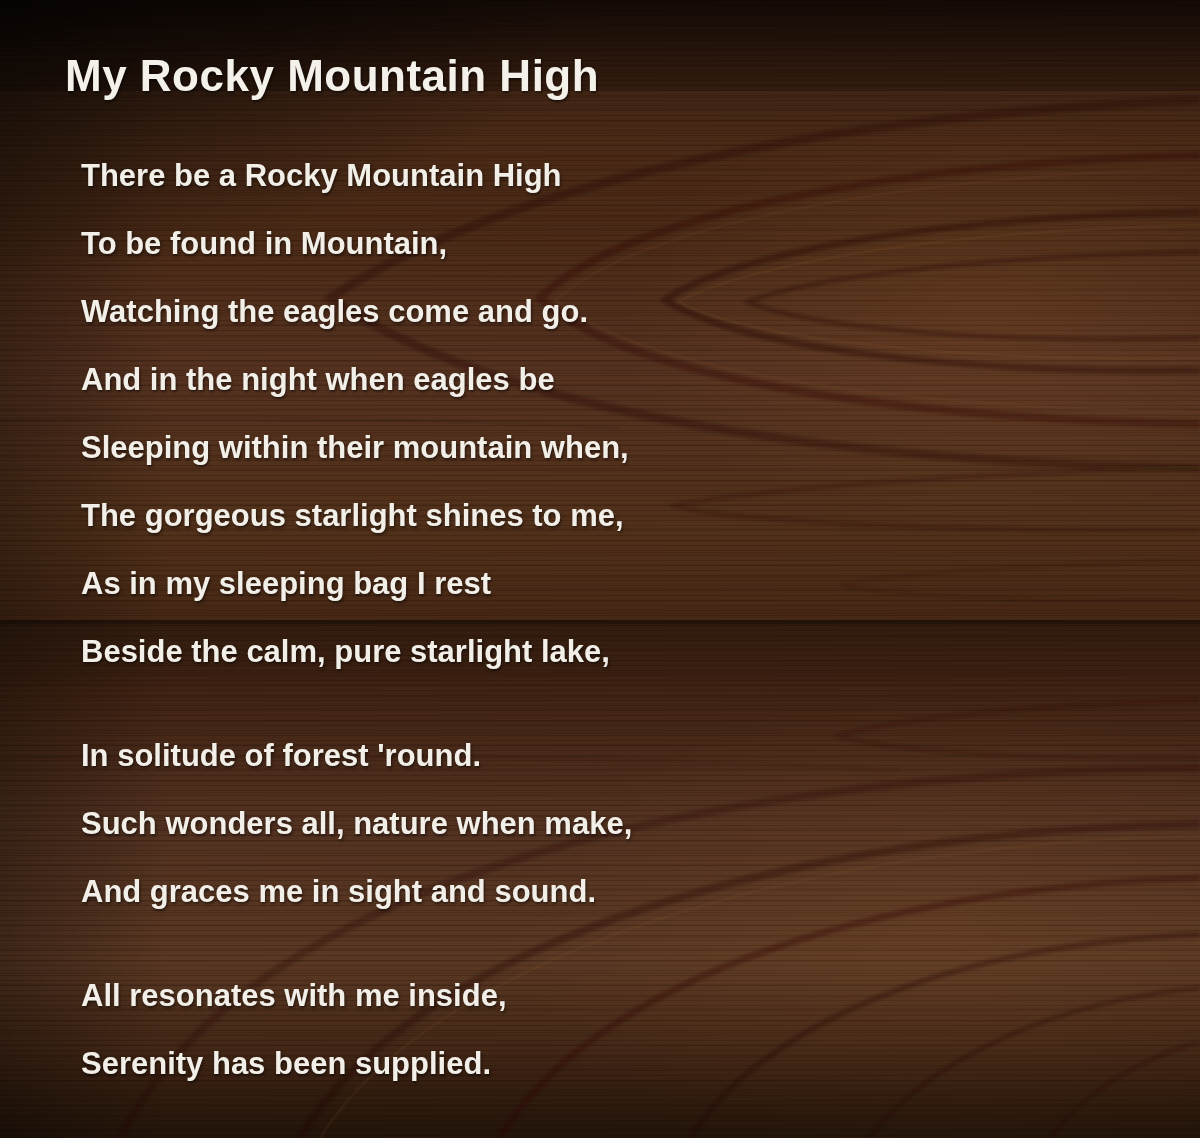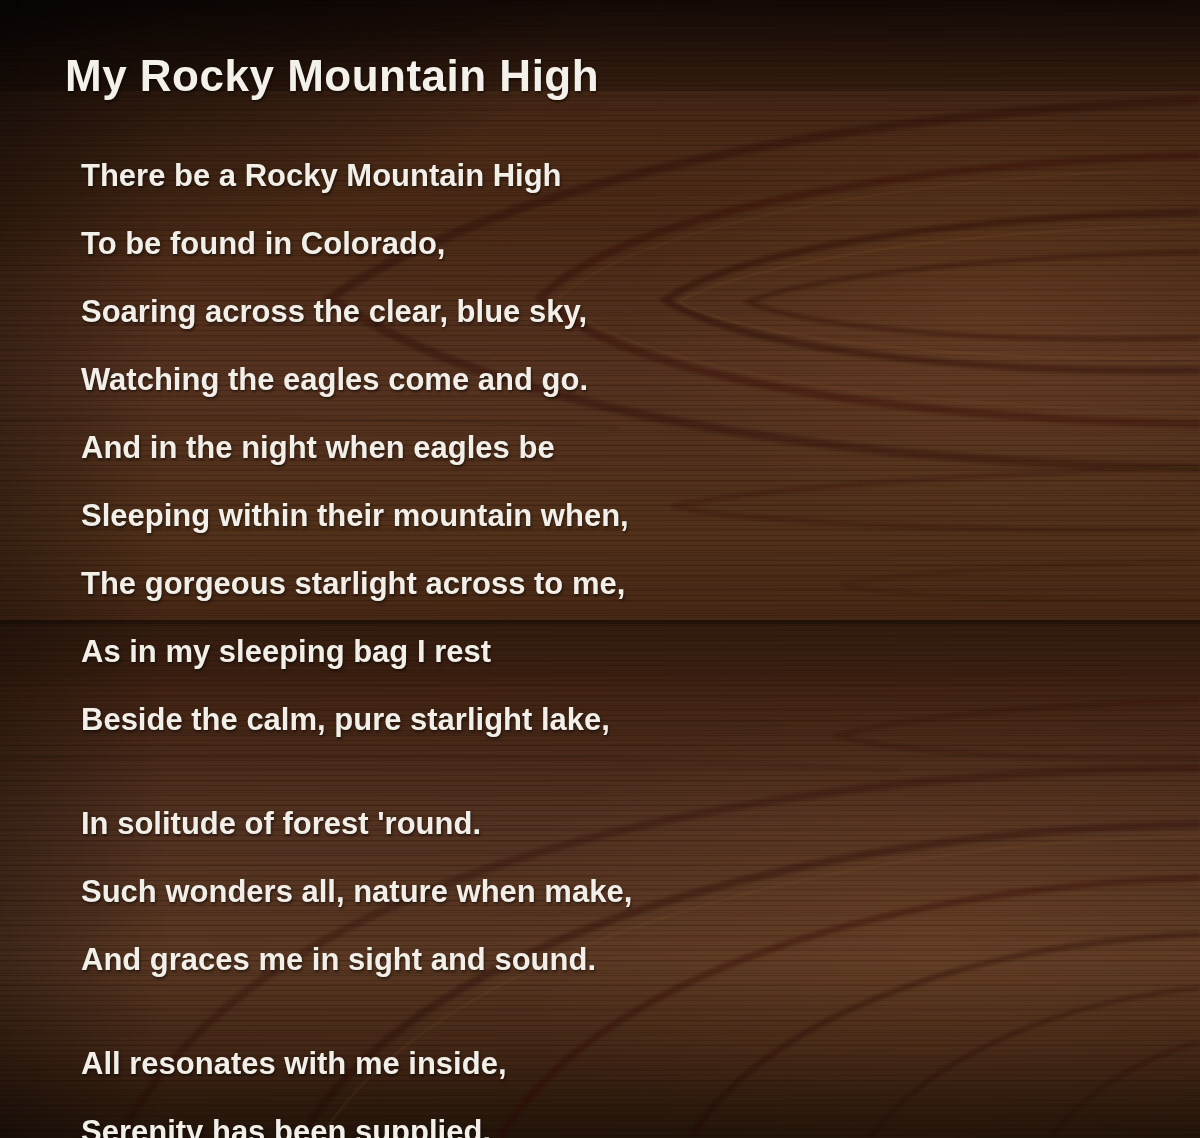--- a/index.html
+++ b/index.html
@@ -142,26 +142,25 @@
       <path d="M1200,168 C880,178 635,228 556,300 C640,372 900,408 1200,412" stroke-width="3" stroke-opacity="0.08"></path>
     </g>
   </svg>
 
   <div class="content">
 
     <h1 class="poem-title">My Rocky Mountain High</h1>
 
     <div class="stanza stanza-1">
       <p class="poem-line">There be a Rocky Mountain High</p>
-      <p class="poem-line">To be found in Colorado,</p>
-      <p class="poem-line">Soaring across the clear, blue sky,</p>
+      <p class="poem-line">To be found in Mountain,</p>
       <p class="poem-line">Watching the eagles come and go.</p>
       <p class="poem-line">And in the night when eagles be</p>
       <p class="poem-line">Sleeping within their mountain when,</p>
-      <p class="poem-line">The gorgeous starlight across to me,</p>
+      <p class="poem-line">The gorgeous starlight shines to me,</p>
       <p class="poem-line">As in my sleeping bag I rest</p>
       <p class="poem-line">Beside the calm, pure starlight lake,</p>
     </div>
 
     <div class="stanza stanza-2">
       <p class="poem-line">In solitude of forest 'round.</p>
       <p class="poem-line">Such wonders all, nature when make,</p>
       <p class="poem-line">And graces me in sight and sound.</p>
     </div>
 

